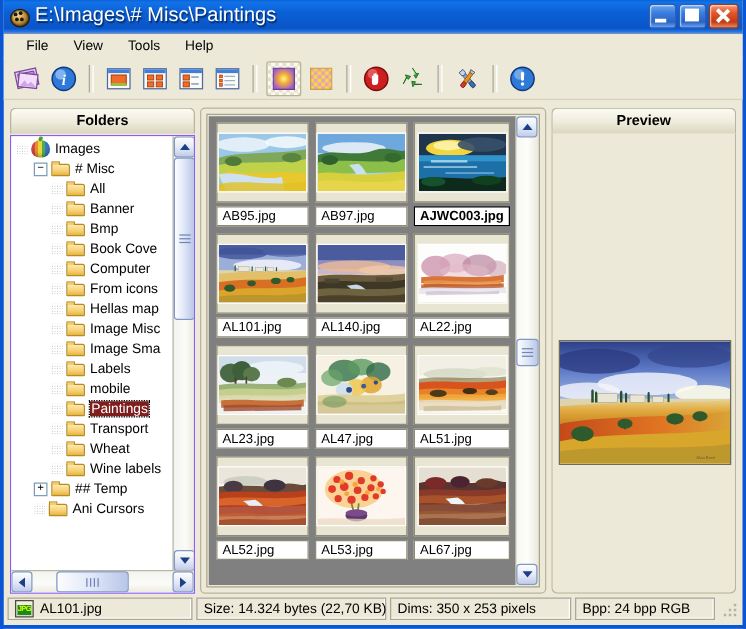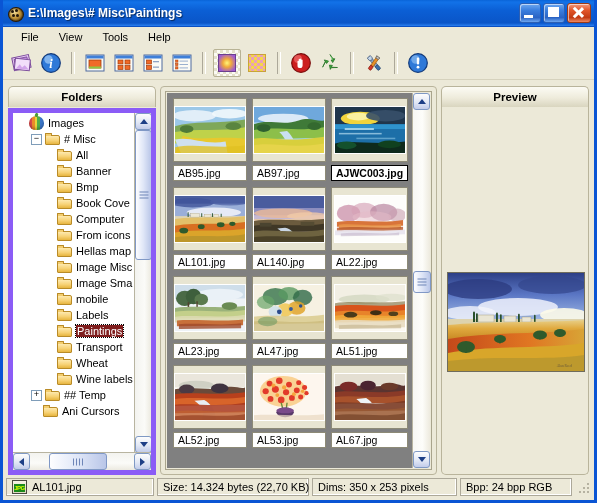--- a/index.html
+++ b/index.html
@@ -28,21 +28,21 @@
     width:16px;height:16px;margin-right:5px;flex:none;position:relative;
   }
   .title-icon .ball{
     position:absolute;left:1px;top:2px;width:14px;height:13px;border-radius:50%;
     background:radial-gradient(circle at 35% 30%,#f5e1a0 0%,#c89a3c 45%,#5a3a12 100%);
     border:1px solid #2a1a05;
     box-shadow:inset 0 0 2px #000;
   }
   .title-icon .dot{position:absolute;background:#22150a;border-radius:50%;}
   .title-text{
-    color:#fff;font-weight:bold;font-size:12px;
+    color:#fff;font-weight:normal;font-size:16px;
     text-shadow:1px 1px 1px rgba(0,0,0,.55);
     white-space:nowrap;flex:1;
   }
   .tb-buttons{display:flex;gap:2px;align-items:center;margin-right:1px;}
   .tb-btn{
     width:20px;height:18px;border:1px solid #2c5fb3;border-radius:3px;
     position:relative;
     background:linear-gradient(to bottom,#6ea8f0 0%,#3a7ede 35%,#2a63c4 75%,#6da6ef 100%);
     box-shadow:inset 1px 1px 0 rgba(255,255,255,.55);
   }
@@ -96,21 +96,21 @@
     height:20px;
     background:linear-gradient(to bottom,#fcfbf4 0%,#eeebdb 55%,#d9d5bf 100%);
     border:1px solid #b9b49b;border-bottom:none;
     border-radius:5px 5px 0 0;
     display:flex;align-items:center;justify-content:center;
     font-weight:bold;font-size:11.5px;color:#000;
   }
   .tree-wrap{
     flex:1;position:relative;
     background:#fff;
-    border:5px solid #8b5cf6;
+    border:1px solid #8b5cf6;
     margin:1px 0 0 0;
     overflow:hidden;
   }
   .tree{
     position:absolute;left:0;top:0;right:16px;bottom:17px;
     overflow:hidden;padding:2px 0 0 2px;background:#fff;
   }
   .trow{
     height:16px;display:flex;align-items:center;white-space:nowrap;font-size:11px;
     padding-left:2px;
@@ -513,27 +513,27 @@
             <div class="trow">
               <span class="indent" style="width: 28px;"></span>
               <span class="dotline"></span>
               <span class="folder-ico"></span>
               <span class="tlabel">Image Sma</span>
             </div>
             <div class="trow">
               <span class="indent" style="width: 28px;"></span>
               <span class="dotline"></span>
               <span class="folder-ico"></span>
+              <span class="tlabel">Labels</span>
+            </div>
+            <div class="trow">
+              <span class="indent" style="width: 28px;"></span>
+              <span class="dotline"></span>
+              <span class="folder-ico"></span>
               <span class="tlabel">mobile</span>
-            </div>
-            <div class="trow">
-              <span class="indent" style="width: 28px;"></span>
-              <span class="dotline"></span>
-              <span class="folder-ico"></span>
-              <span class="tlabel">Labels</span>
             </div>
             <div class="trow selected">
               <span class="indent" style="width: 28px;"></span>
               <span class="dotline"></span>
               <span class="folder-ico"></span>
               <span class="tlabel">Paintings</span>
             </div>
             <div class="trow">
               <span class="indent" style="width: 28px;"></span>
               <span class="dotline"></span>

